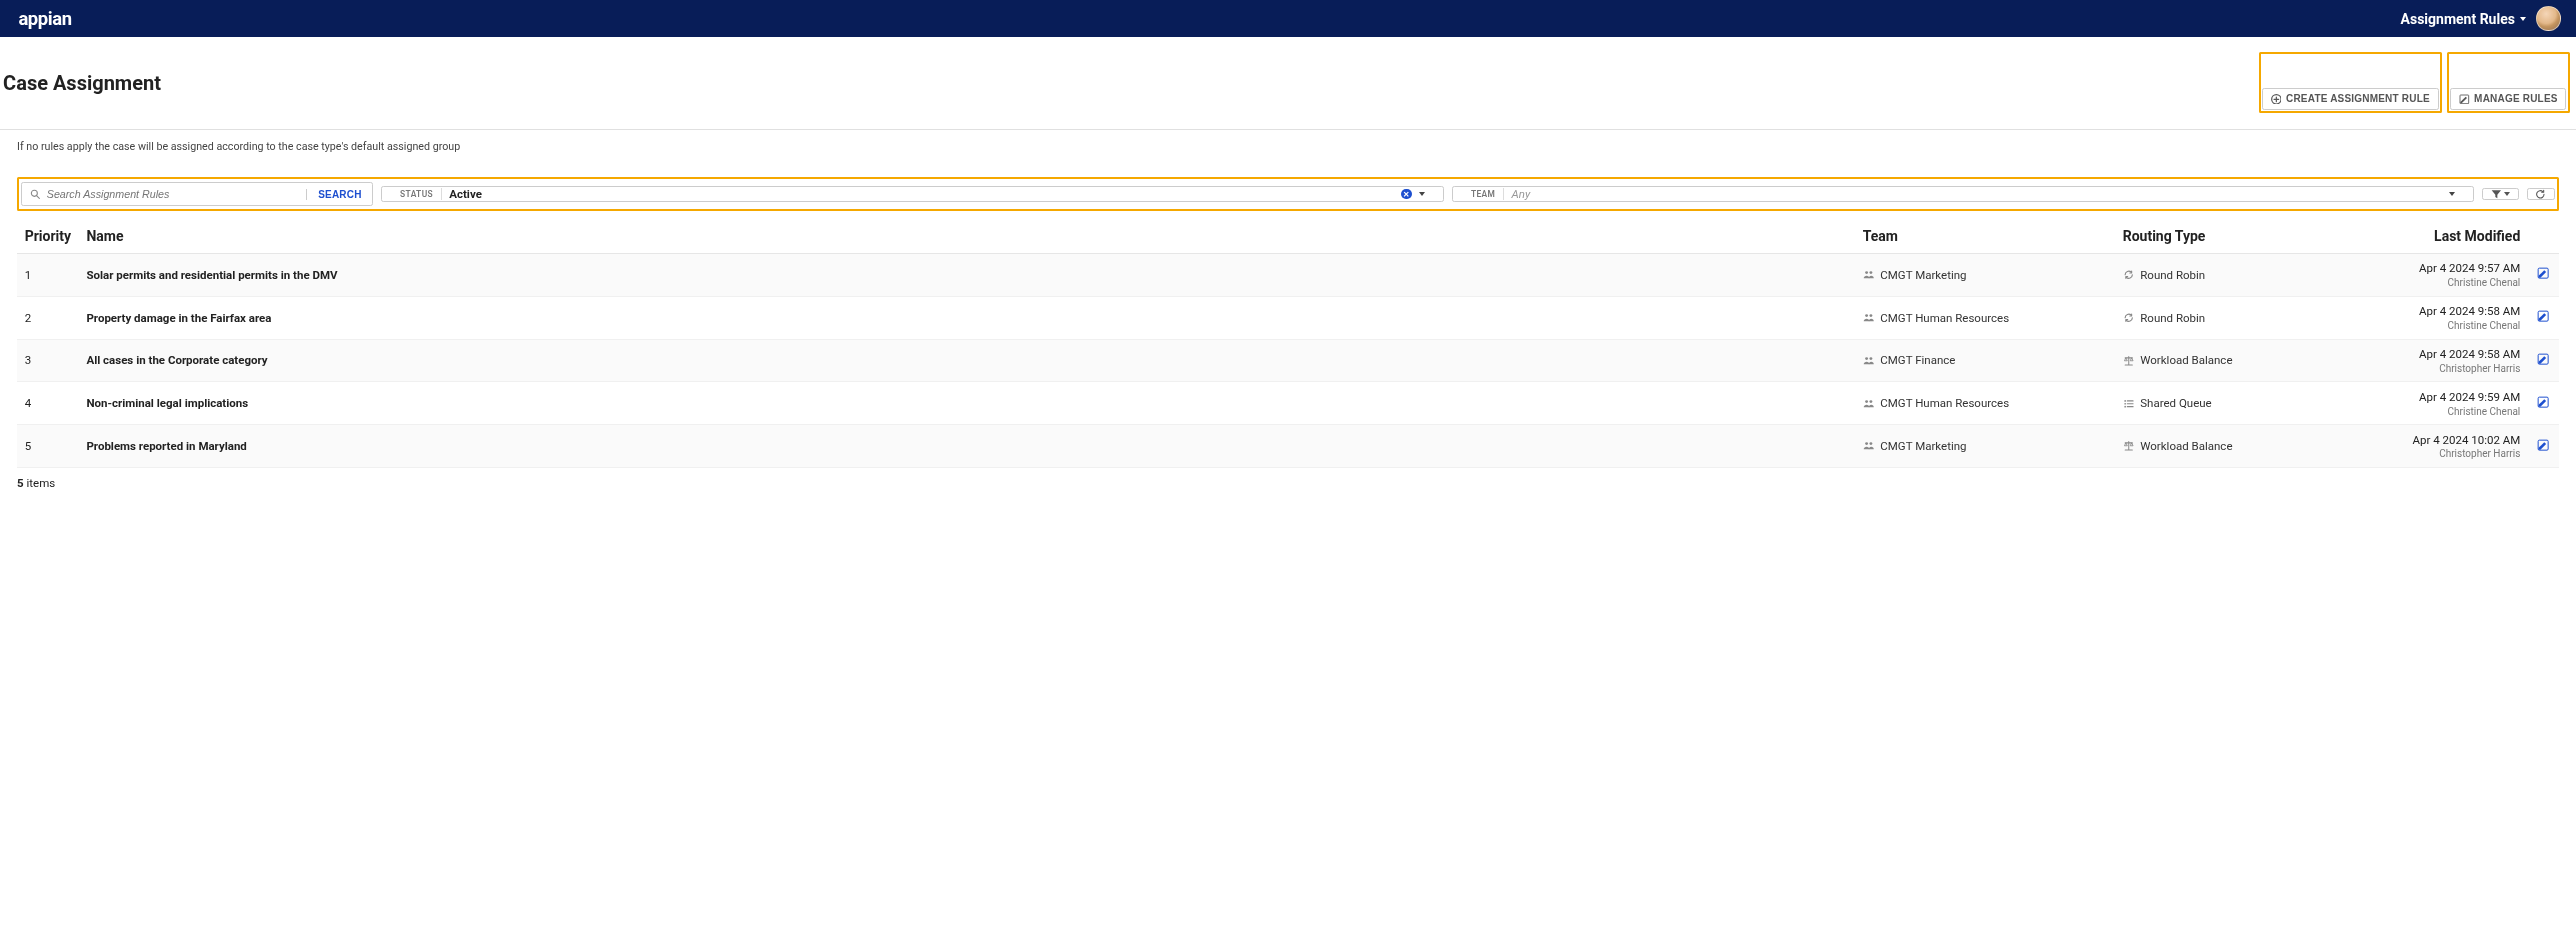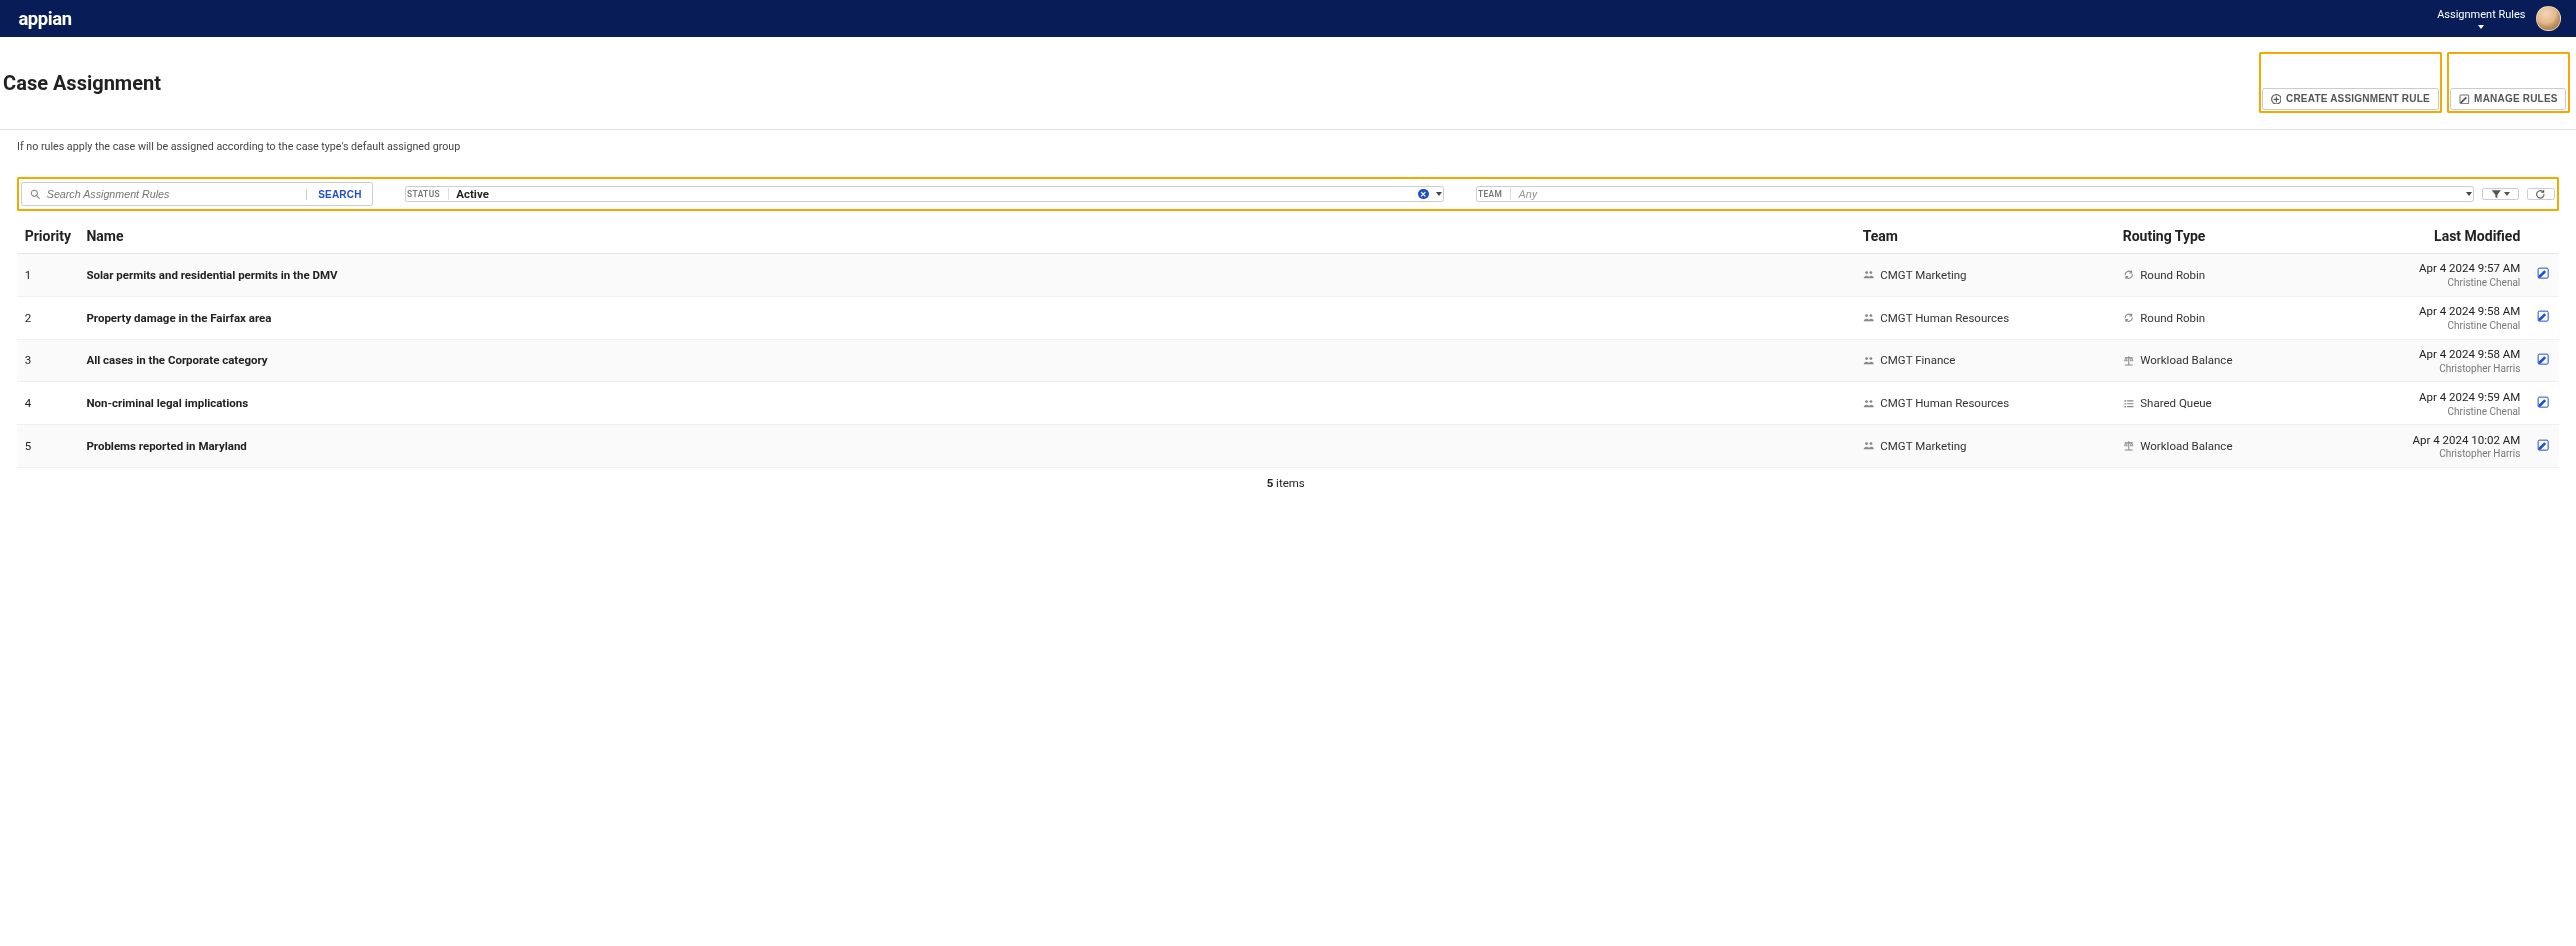--- a/index.html
+++ b/index.html
@@ -24,27 +24,26 @@
       letter-spacing: -0.4px;
       color: #fff;
     }
     .topnav-spacer { flex: 1; }
     .topnav-right {
       display: flex;
       align-items: center;
       gap: 10.7px;
     }
     .topnav-link {
-      font-size: 11px;
-      font-weight: 400;
+      font-size: 14px;
+      font-weight: 700;
       display: flex;
       align-items: center;
       gap: 4.6px;
       cursor: pointer;
-      flex-direction: column;
     }
     .caret-down {
       width: 0; height: 0;
       border-left: 3.8px solid transparent;
       border-right: 3.8px solid transparent;
       border-top: 4.6px solid #fff;
       display: inline-block;
     }
     .avatar {
       width: 24.5px; height: 24.5px;
@@ -151,23 +150,22 @@
       padding: 0 10.7px;
       cursor: pointer;
       letter-spacing: 0.2px;
     }
     .filter-pill {
       display: flex;
       align-items: center;
       border: 0.8px solid #ccc;
       border-radius: 2.3px;
       background:#fff;
-      padding: 0 1px;
+      padding: 0 18px;
       gap: 7.7px;
-      margin-left: 24px;
     }
     .filter-pill.status { flex: 1 1 auto; }
     .filter-pill.team { flex: 1 1 auto; }
     .pill-label {
       font-size: 8.4px;
       letter-spacing: 0.4px;
       color: #777;
       font-weight: 600;
     }
     .pill-sep {
@@ -237,21 +235,21 @@
     .lastmod-cell { text-align: right; }
     .lastmod-date { font-size: 11.5px; color:#222; }
     .lastmod-user { font-size: 10px; color:#777; margin-top:1.5px; }
     .edit-cell { width: 31px; text-align:center; }
     .edit-btn {
       color: #1d4fcf;
       cursor:pointer;
       display:inline-flex;
     }
     .footer {
-      text-align: center;
+      text-align: left;
       font-size: 11.5px;
       padding: 7.7px 4.6px 0 0;
       color:#222;
     }
     .footer b { font-weight:700; }
     svg { display:block; }
   </style>
 </head>
 <body>
 

